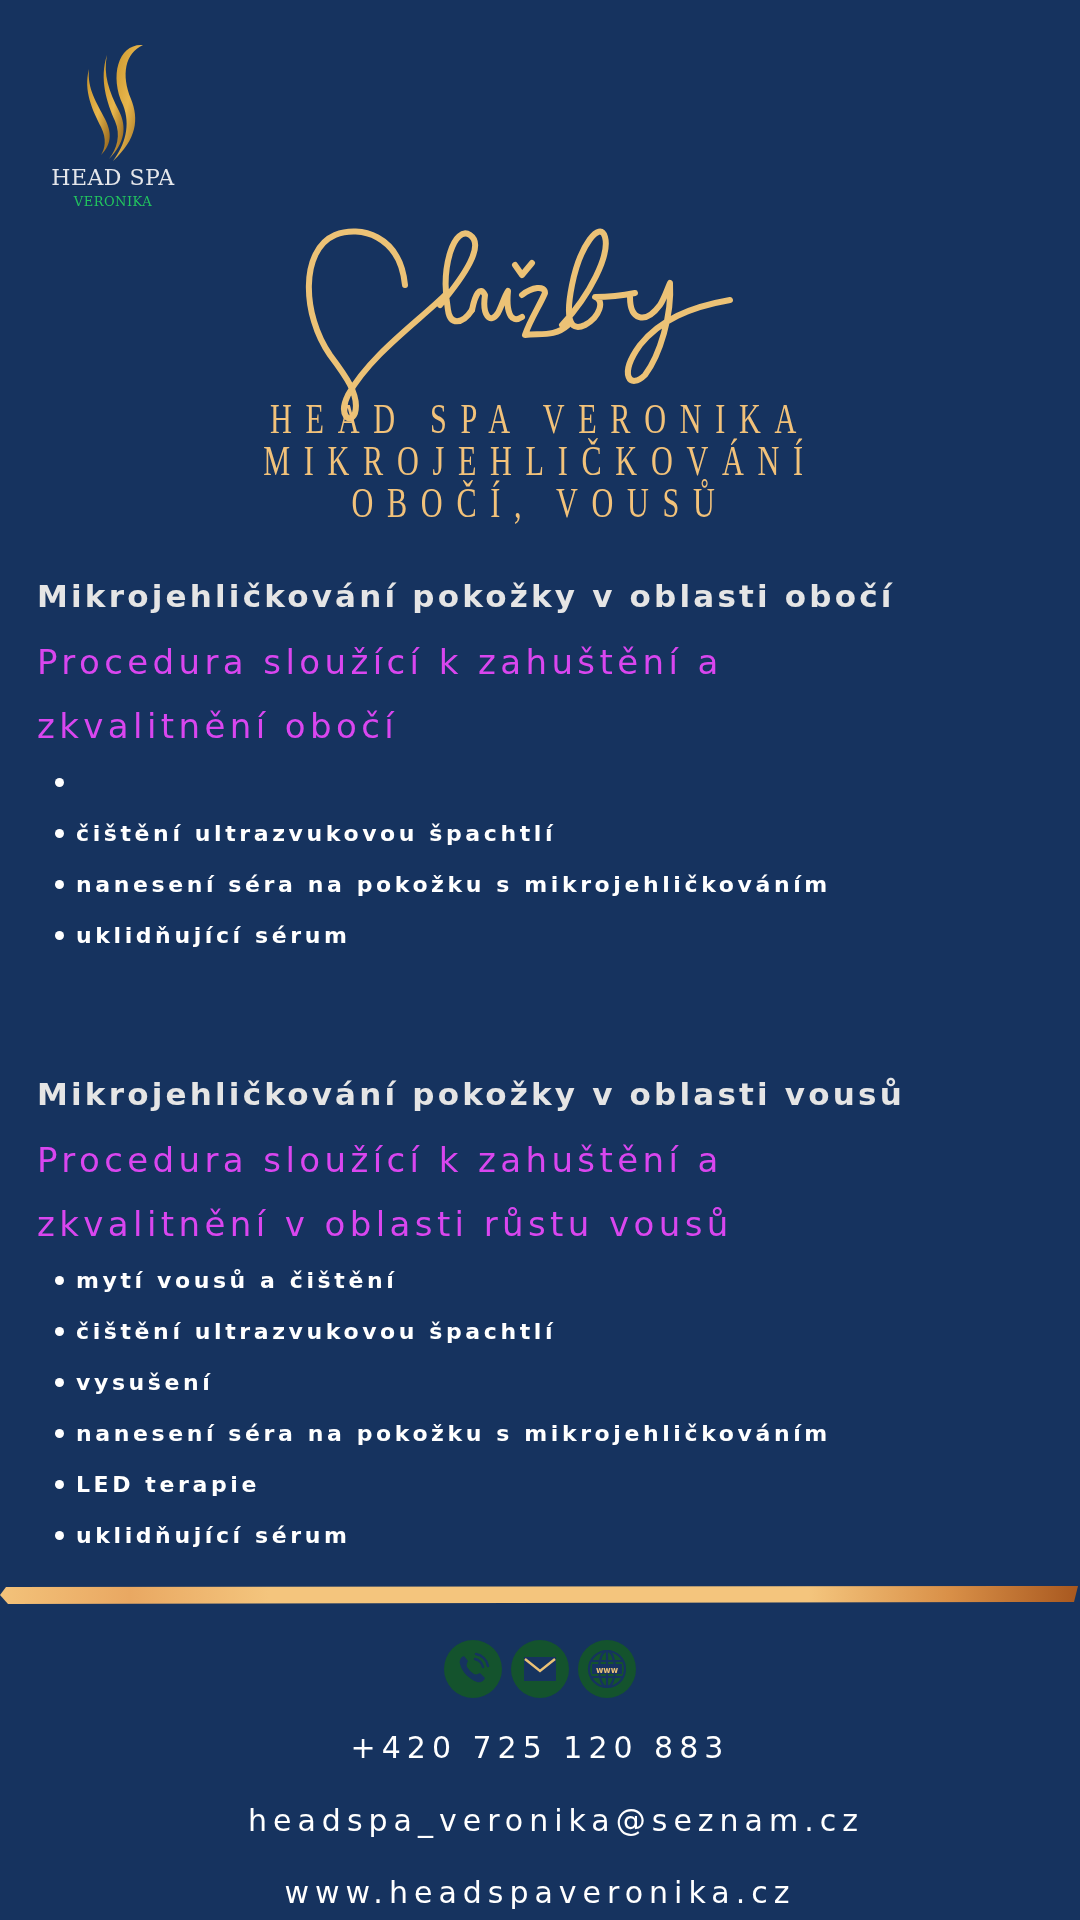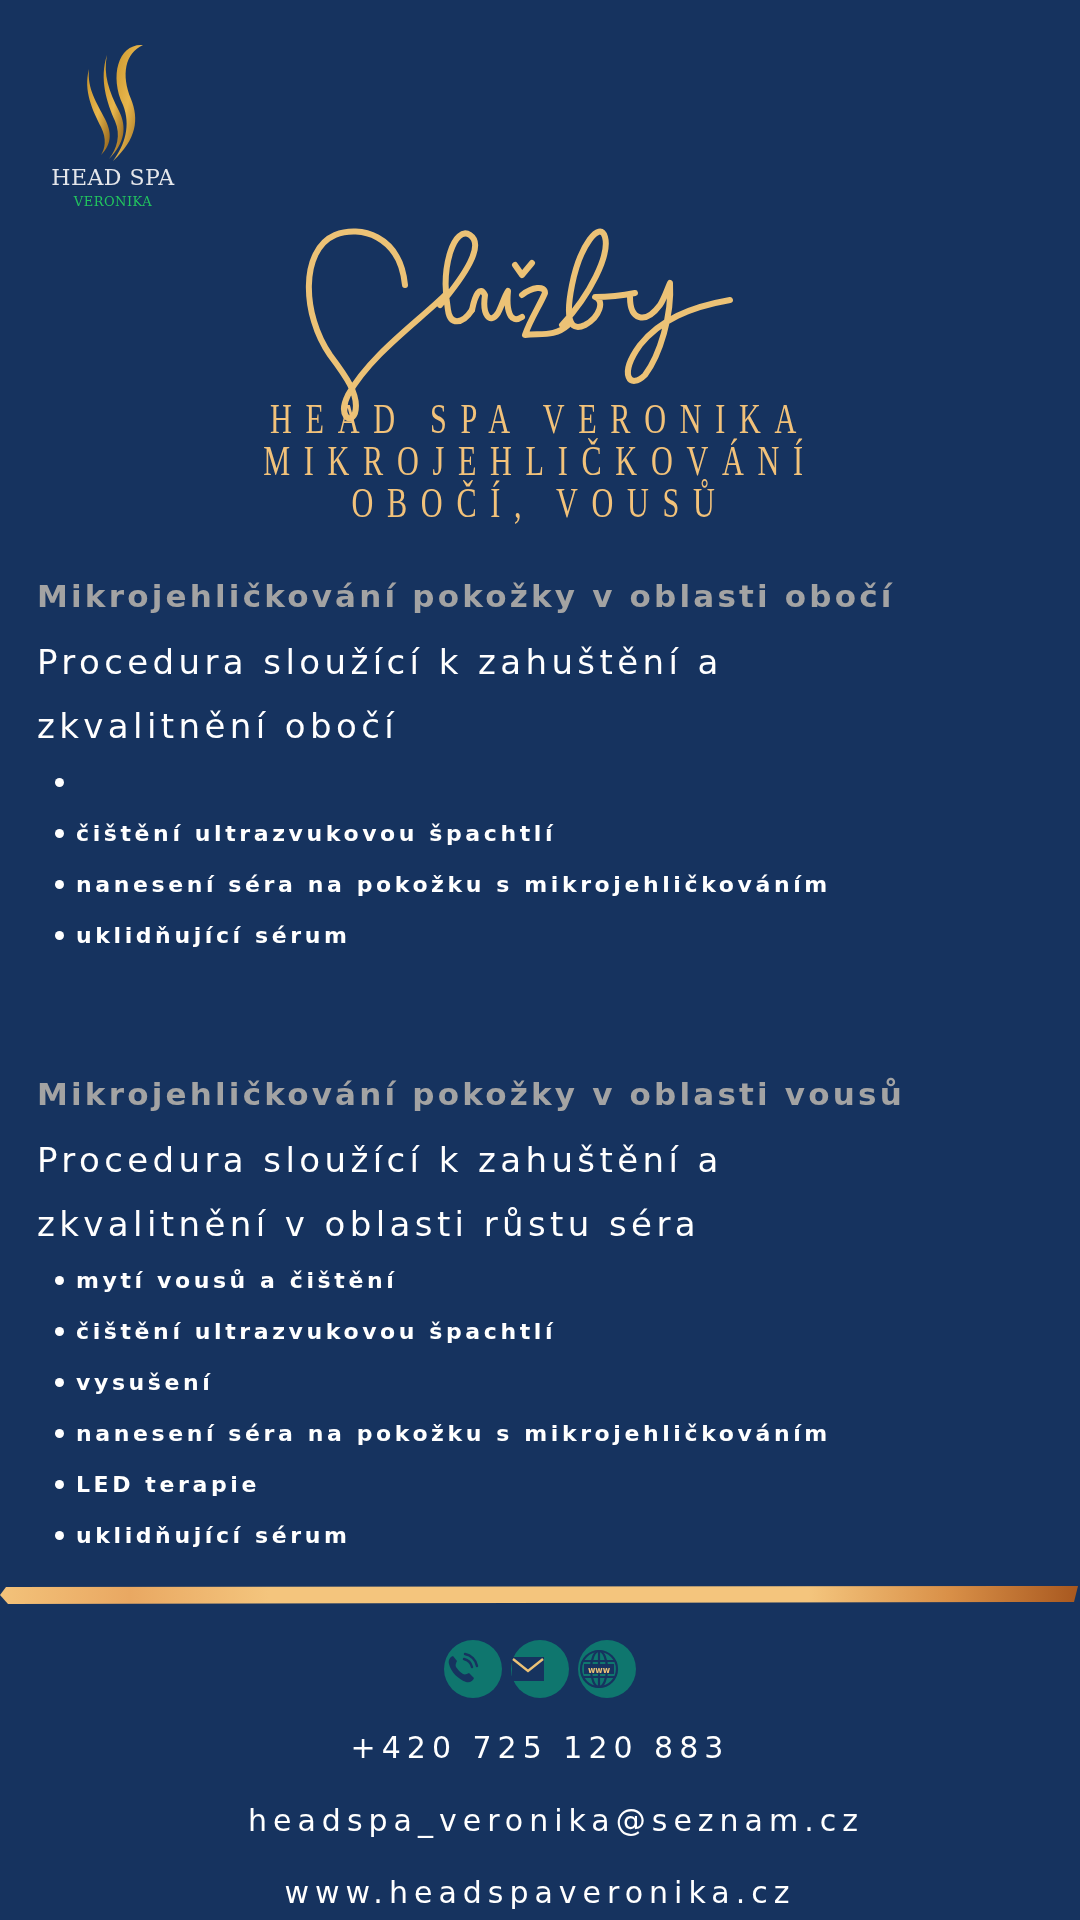--- a/index.html
+++ b/index.html
@@ -32,44 +32,44 @@
       left: 0; top: 398px; width: 1080px; text-align: center;
       font-family: "Liberation Serif", serif; color: #f2c27a;
       font-size: 42px; line-height: 42px; letter-spacing: 19px;
       transform: scaleX(0.72); transform-origin: center top;
     }
     .subtitle div { white-space: nowrap; }
 
     
     .section-heading {
       left: 37px; font-family: "DejaVu Sans", sans-serif; font-weight: bold;
-      font-size: 31px; letter-spacing: 3.2px; white-space: nowrap; color: #a3a3a3;
+      font-size: 31px; letter-spacing: 3.2px; white-space: nowrap; color: #e5e5e5;
     }
     .section-desc {
       left: 37px; font-family: "DejaVu Sans", sans-serif; font-weight: normal;
-      font-size: 34px; line-height: 64px; letter-spacing: 4.4px; color: #ffffff; white-space: nowrap;
+      font-size: 34px; line-height: 64px; letter-spacing: 4.4px; color: #d946ef; white-space: nowrap;
     }
     .bullets { left: 55px; list-style: none; }
     .bullets li {
       font-family: "DejaVu Sans", sans-serif; font-size: 22px; letter-spacing: 3.6px;
       height: 51px; line-height: 51px; white-space: nowrap; color: #fff; font-weight: bold;
     }
     .bullets li .dot {
       display: inline-block; width: 9px; height: 9px; border-radius: 50%;
       background: #fff; margin-right: 12px; vertical-align: middle; position: relative; top: -2px;
     }
 
     
     .divider { left: 0; top: 1585px; width: 1080px; height: 20px; }
 
     
     .contact-icons { left: 444px; top: 1640px; width: 192px; height: 58px; display: flex; gap: 9px; }
     .icon-circle {
-      width: 58px; height: 58px; border-radius: 50%; background: #0f766e;
-      display: flex; align-items: center; 
+      width: 58px; height: 58px; border-radius: 50%; background: #14532d;
+      display: flex; align-items: center; justify-content: center;
     }
 
     .contact-line {
       left: 0; width: 1080px; text-align: center; color: #fff;
       font-family: "DejaVu Sans", sans-serif; font-size: 30px; letter-spacing: 6px; white-space: nowrap;
       font-weight: normal;
     }
   </style>
 </head>
 <body>
@@ -124,21 +124,21 @@
 <ul class="abs bullets" style="top:757px;">
   <li><span class="dot"></span></li>
   <li><span class="dot"></span><span>čištění ultrazvukovou špachtlí</span></li>
   <li><span class="dot"></span><span>nanesení séra na pokožku s mikrojehličkováním</span></li>
   <li><span class="dot"></span><span>uklidňující sérum</span></li>
 </ul>
 
 <div class="abs section-heading" style="top:1076px;">Mikrojehličkování pokožky v oblasti vousů</div>
 <div class="abs section-desc" style="top:1128px;">
   <div>Procedura sloužící k zahuštění a</div>
-  <div>zkvalitnění v oblasti růstu séra</div>
+  <div>zkvalitnění v oblasti růstu vousů</div>
 </div>
 <ul class="abs bullets" style="top:1255px;">
   <li><span class="dot"></span><span>mytí vousů a čištění</span></li>
   <li><span class="dot"></span><span>čištění ultrazvukovou špachtlí</span></li>
   <li><span class="dot"></span><span>vysušení</span></li>
   <li><span class="dot"></span><span>nanesení séra na pokožku s mikrojehličkováním</span></li>
   <li><span class="dot"></span><span>LED terapie</span></li>
   <li><span class="dot"></span><span>uklidňující sérum</span></li>
 </ul>
 

